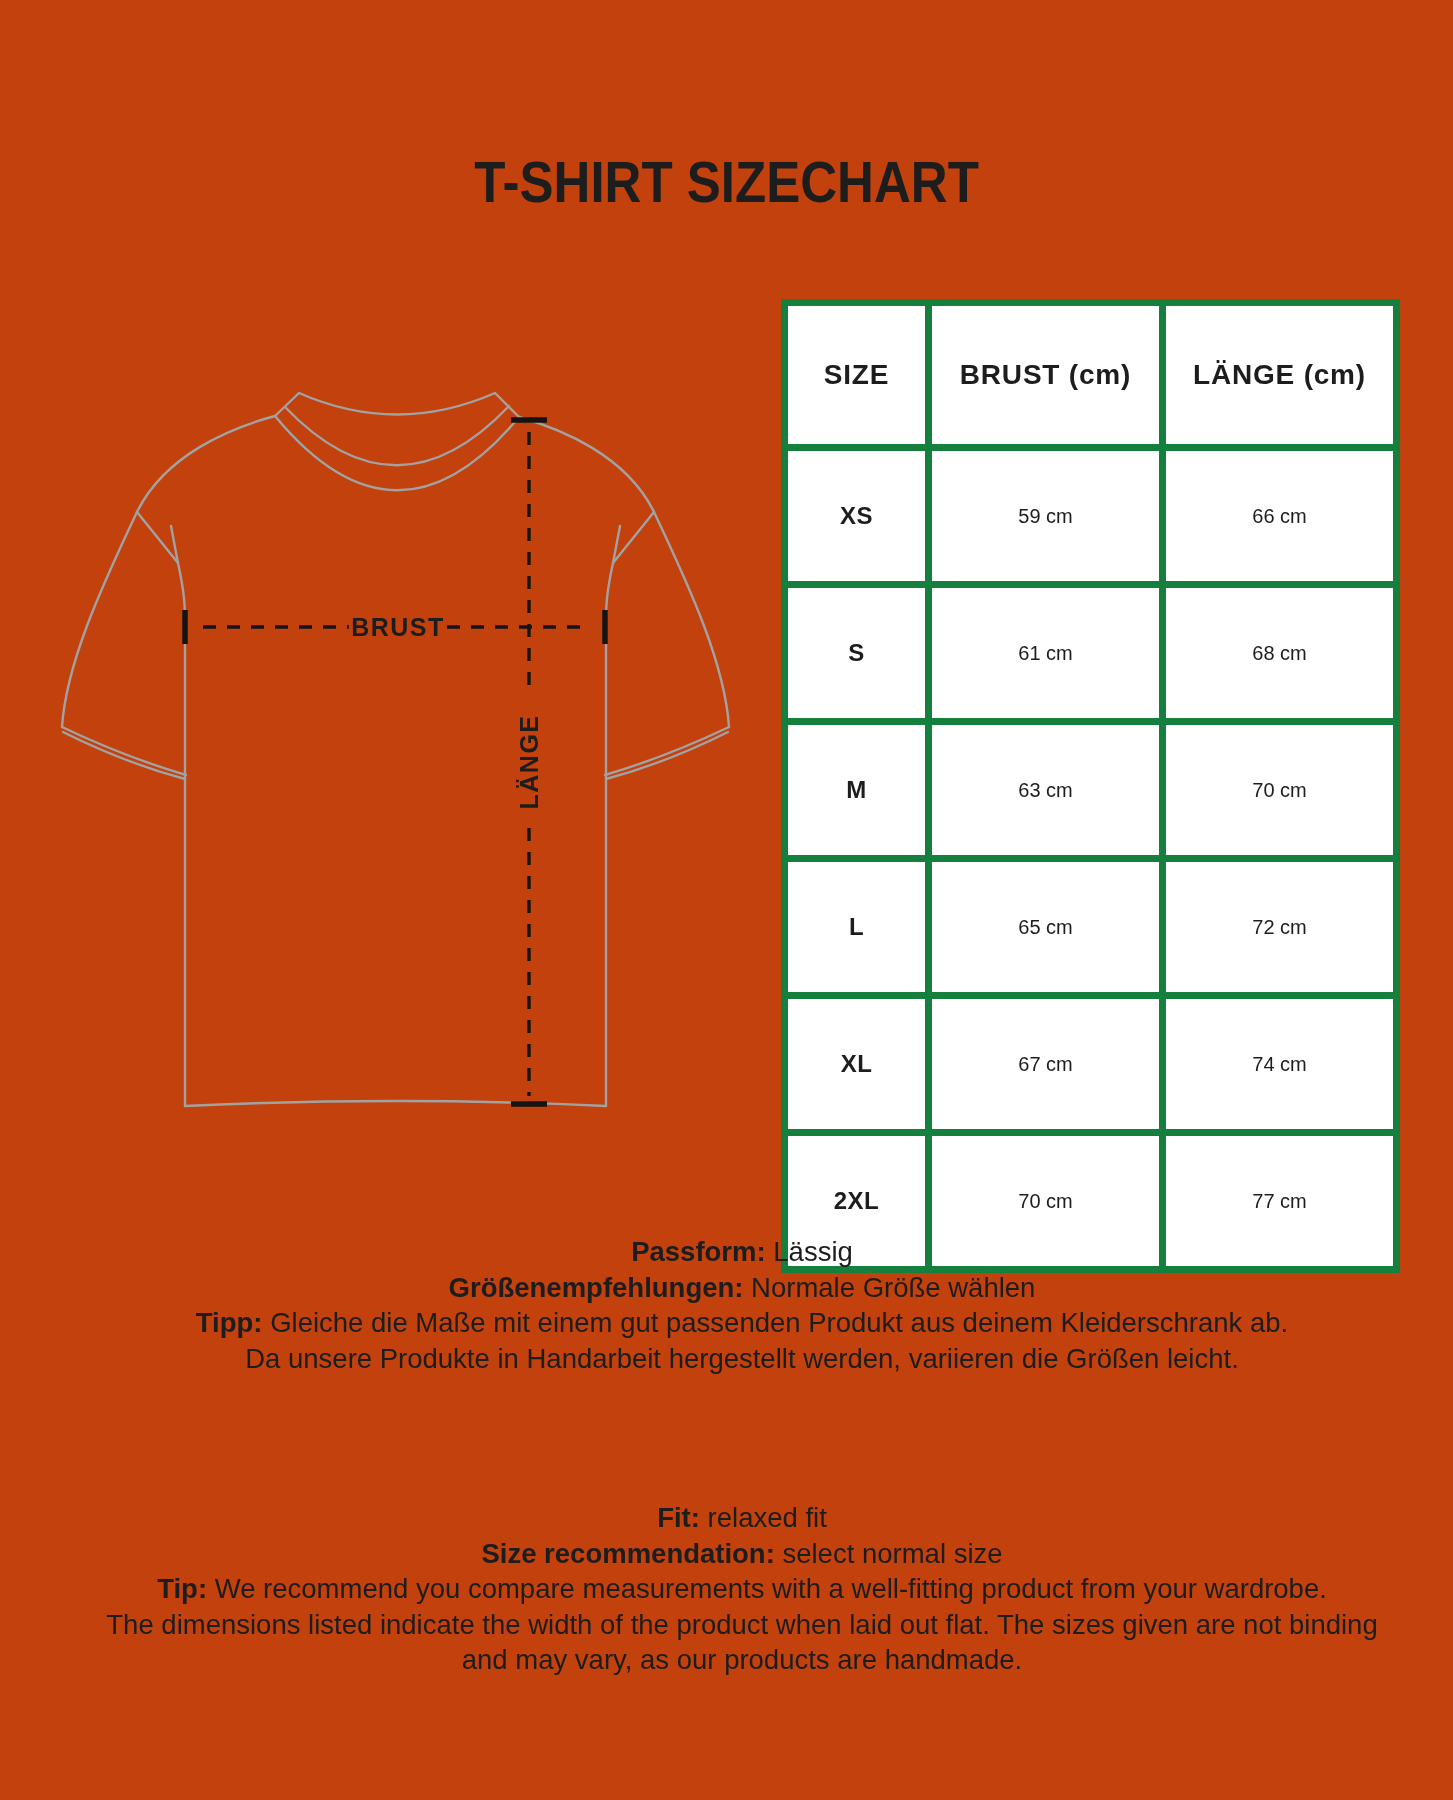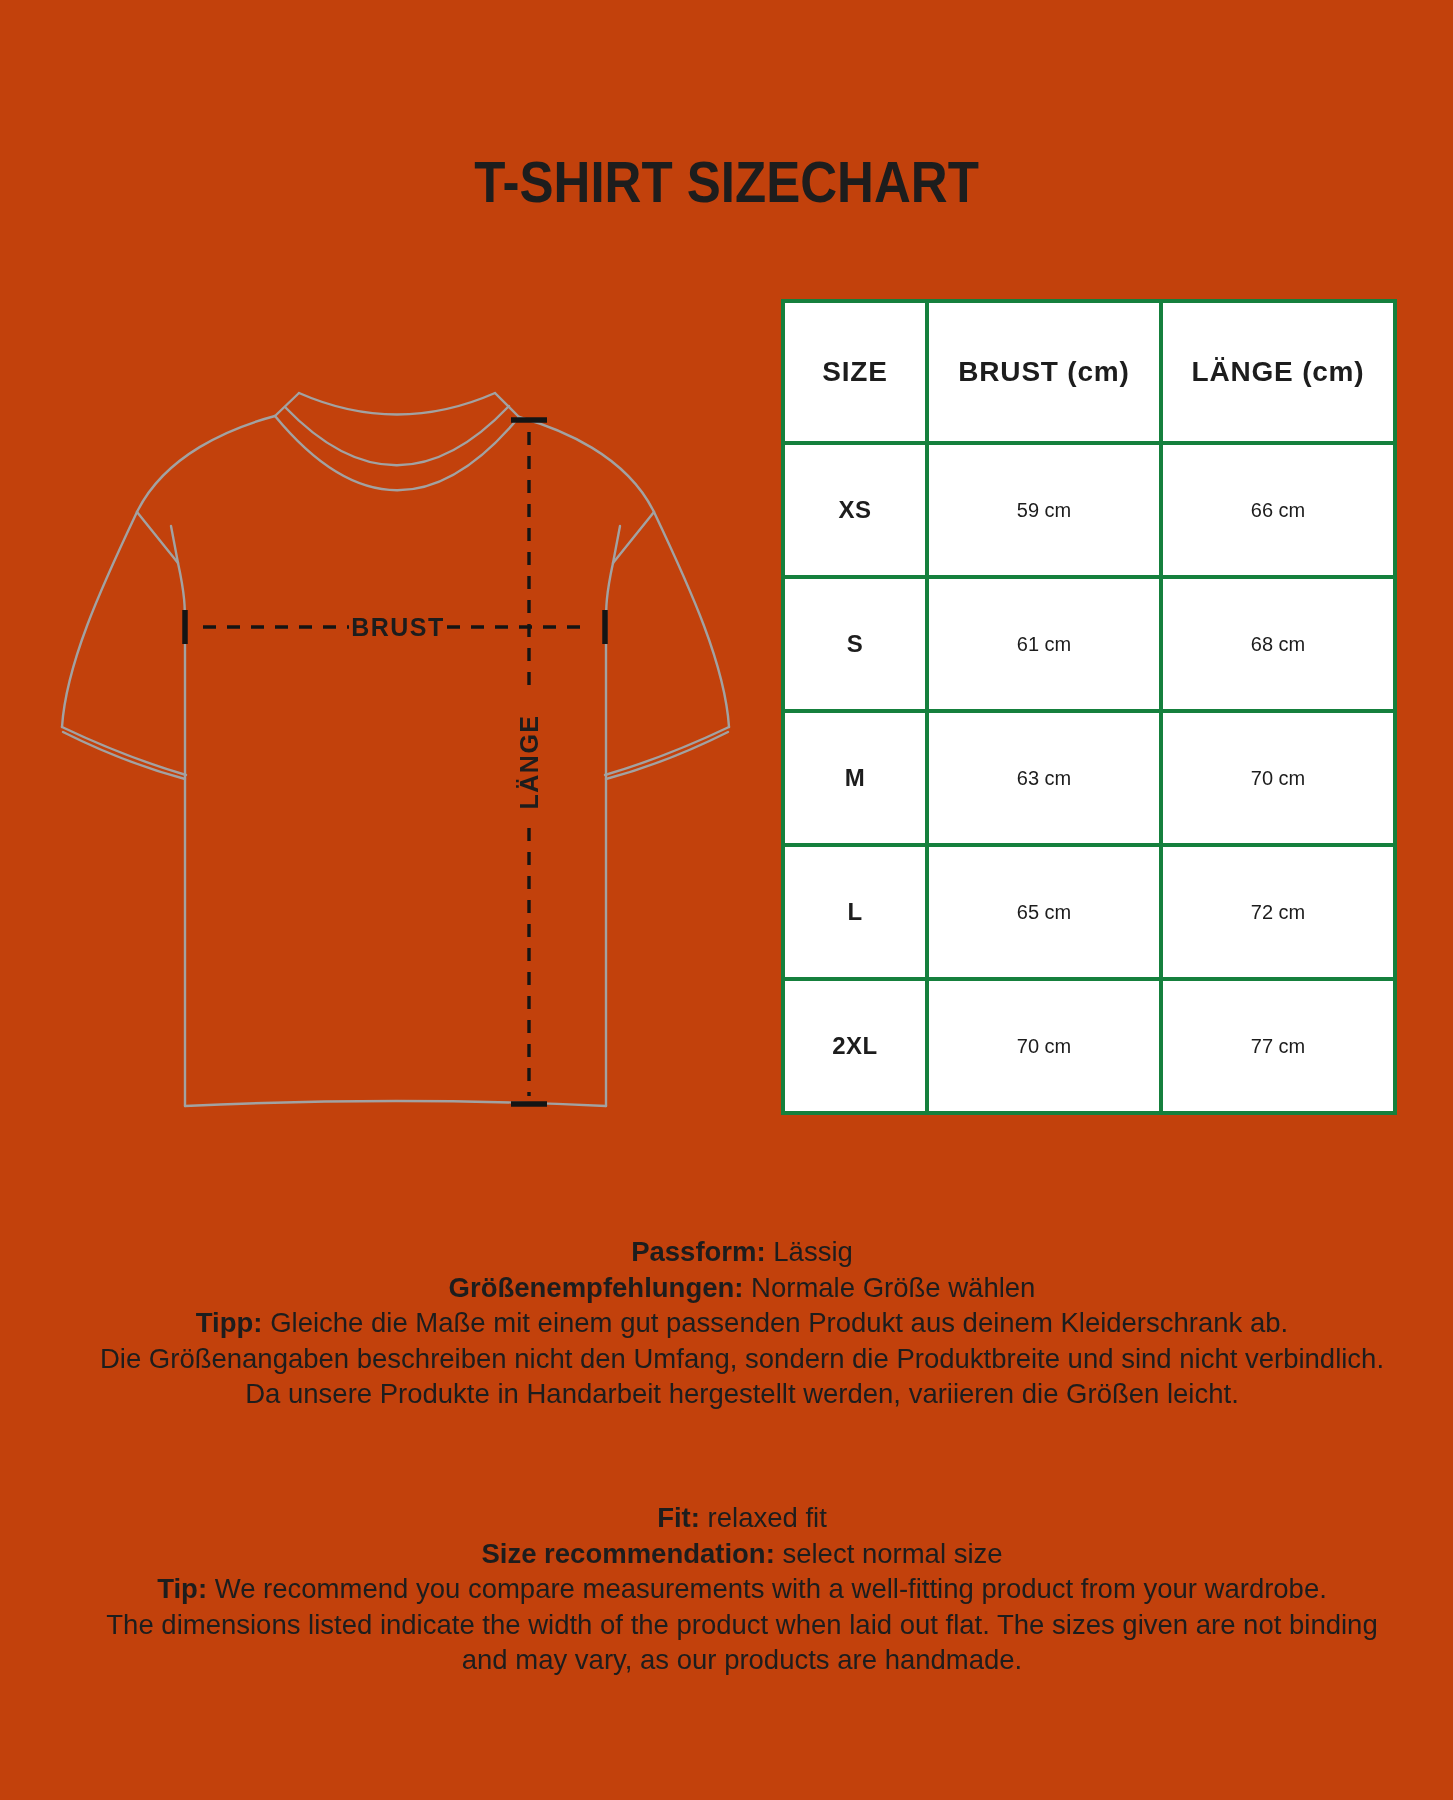--- a/index.html
+++ b/index.html
@@ -37,21 +37,21 @@
     letter-spacing:1.5px;
     fill:#1d1d1d;
   }
   table.sizetable{
     position:absolute;
     left:781px;top:299px;
     border-collapse:collapse;
     table-layout:fixed;
   }
   table.sizetable td,table.sizetable th{
-    border:4px solid #15803d;
+    border:7px solid #15803d;
     text-align:center;
     vertical-align:middle;
     padding:8px;
     background:#ffffff;
   }
   table.sizetable th{
     height:122px;
     font-size:28px;
     font-weight:bold;
     letter-spacing:0.8px;
@@ -171,32 +171,36 @@
         <td class="size-col">M</td>
         <td>63 cm</td>
         <td>70 cm</td>
       </tr>
       <tr>
         <td class="size-col">L</td>
         <td>65 cm</td>
         <td>72 cm</td>
       </tr>
       <tr>
+        <td class="size-col">XL</td>
+        <td>67 cm</td>
+        <td>74 cm</td>
+      </tr>
+      <tr>
         <td class="size-col">2XL</td>
         <td>70 cm</td>
         <td>77 cm</td>
       </tr>
     </tbody>
   </table>
 
   <div class="info-block info-de">
     <div class="info-line"><b>Passform:</b><span> Lässig</span></div>
     <div class="info-line"><b>Größenempfehlungen:</b><span> Normale Größe wählen</span></div>
     <div class="info-line"><b>Tipp:</b><span> Gleiche die Maße mit einem gut passenden Produkt aus deinem Kleiderschrank ab.</span></div>
-    <div class="info-line"><b></b><span>Die Größenangaben beschreiben nicht den Umfang, sondern die Produktbreite und sind nicht verbindlich.</span></div>
     <div class="info-line"><b></b><span>Da unsere Produkte in Handarbeit hergestellt werden, variieren die Größen leicht.</span></div>
   </div>
 
   <div class="info-block info-en">
     <div class="info-line"><b>Fit:</b><span> relaxed fit</span></div>
     <div class="info-line"><b>Size recommendation:</b><span> select normal size</span></div>
     <div class="info-line"><b>Tip:</b><span> We recommend you compare measurements with a well-fitting product from your wardrobe.</span></div>
     <div class="info-line"><b></b><span>The dimensions listed indicate the width of the product when laid out flat. The sizes given are not binding</span></div>
     <div class="info-line"><b></b><span>and may vary, as our products are handmade.</span></div>
   </div>

